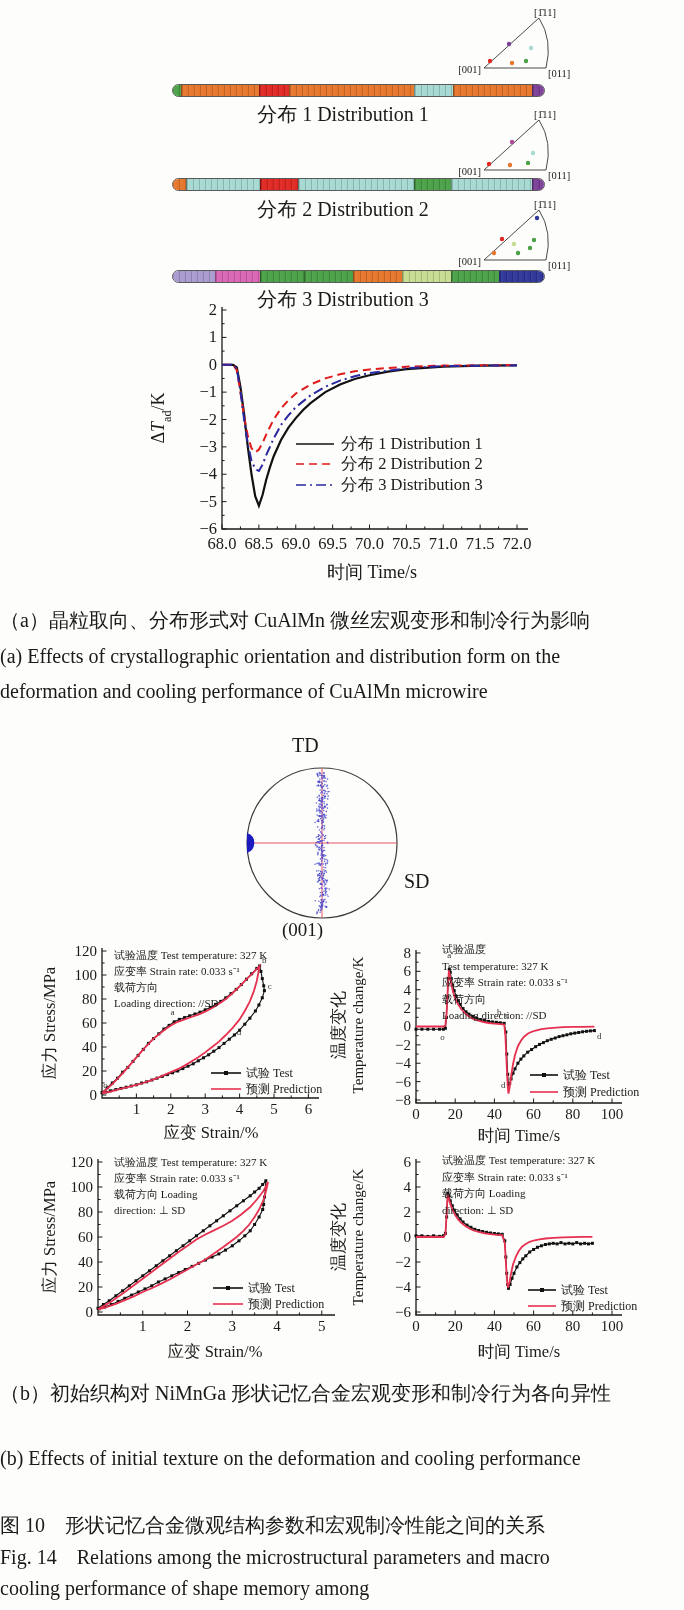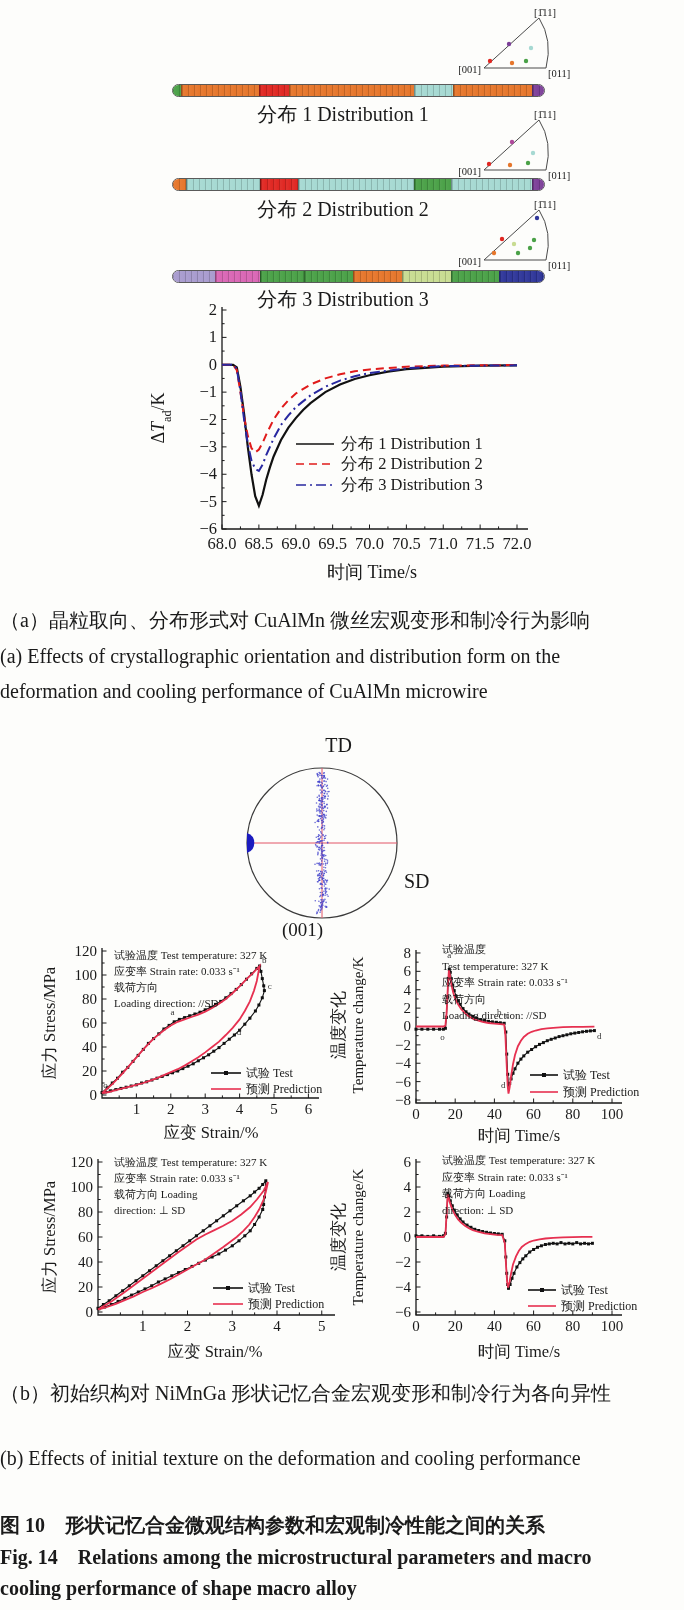--- a/index.html
+++ b/index.html
@@ -1,20 +1,20 @@
 <!DOCTYPE html>
 <html><head>
 <meta charset="utf-8">
 <style>
   html,body{margin:0;padding:0;background:#e9e9e9;}
   .page{position:relative;width:684px;height:1610px;background:#fdfdfb;overflow:hidden;
         font-family:"Liberation Serif", serif;color:#1a1a1a;}
   .abs{position:absolute;}
   .cap{position:absolute;left:0;width:684px;font-size:20px;line-height:1.25;}
-  .cap.bold{font-weight:bold;}
+  .cap.bold{font-weight:normal;}
   .dist-label{position:absolute;left:140px;width:406px;text-align:center;font-size:20px;}
   .bar{position:absolute;height:13px;width:373px;left:172px;display:flex;
        border:1px solid #5a5a5a;border-radius:7px;overflow:hidden;box-sizing:border-box;}
   .bar .seg{height:100%;
        background-image:repeating-linear-gradient(90deg, rgba(0,0,0,0.16) 0px, rgba(0,0,0,0.16) 1px, rgba(255,255,255,0.05) 1px, rgba(255,255,255,0.0) 6px);}
   .bar .seg + .seg{border-left:1px solid rgba(0,0,0,0.35);}
   .pole-label{position:absolute;font-size:20px;}
   svg text{font-family:"Liberation Serif", serif;}
 </style>
 </head>
@@ -565,21 +565,21 @@
         <circle cx="100.3" cy="120.0" r="0.8"></circle>
         <circle cx="99.1" cy="142.0" r="0.8"></circle>
         <circle cx="105.1" cy="58.9" r="0.8"></circle>
         <circle cx="97.5" cy="76.7" r="0.8"></circle>
         <circle cx="96.6" cy="135.7" r="0.8"></circle>
         <circle cx="98.3" cy="113.3" r="0.8"></circle>
         <circle cx="101.7" cy="147.1" r="0.8"></circle>
         <circle cx="100.4" cy="82.2" r="0.8"></circle>
       </g>
     </svg>
-  <div class="pole-label" style="left:292px;top:734px;width:60px;text-align:right">TD</div>
+  <div class="pole-label" style="left:292px;top:734px;width:60px;text-align:left">TD</div>
   <div class="pole-label" style="left:404px;top:870px">SD</div>
   <div class="pole-label" style="left:282px;top:919px;width:80px;text-align:left;font-size:19px">(001)</div>
 
   <svg class="abs" style="left:35px;top:923px" width="345" height="237">
       <path d="M67,25 V175 H284" fill="none" stroke="#1a1a1a" stroke-width="1.3"></path>
       <g stroke="#1a1a1a" stroke-width="1">
         <path d="M101.4,175 v-4.5"></path>
         <path d="M84.2,175 v-2.6"></path>
         <path d="M135.8,175 v-4.5"></path>
         <path d="M118.6,175 v-2.6"></path>
@@ -1078,15 +1078,15 @@
       </g>
       <text x="189" y="227" font-size="16.5" text-anchor="middle" fill="#1a1a1a">时间 Time/s</text>
       <text x="14" y="107" font-size="17" text-anchor="middle" fill="#1a1a1a" transform="rotate(-90 14 107)">温度变化</text>
       <text x="33" y="107" font-size="15" text-anchor="middle" fill="#1a1a1a" transform="rotate(-90 33 107)">Temperature change/K</text>
     </svg>
 
   <div class="cap" style="top:1381px">（b）初始织构对 NiMnGa 形状记忆合金宏观变形和制冷行为各向异性</div>
   <div class="cap" style="top:1446px">(b)  Effects of initial texture on the deformation and cooling performance</div>
   <div class="cap bold" style="top:1513px">图 10　形状记忆合金微观结构参数和宏观制冷性能之间的关系</div>
   <div class="cap bold" style="top:1545px">Fig. 14　Relations among the microstructural parameters and macro</div>
-  <div class="cap bold" style="top:1576px">cooling performance of shape macro alloy</div>
+  <div class="cap bold" style="top:1576px">cooling performance of shape memory among</div>
 
 </div>
 
 </body></html>

